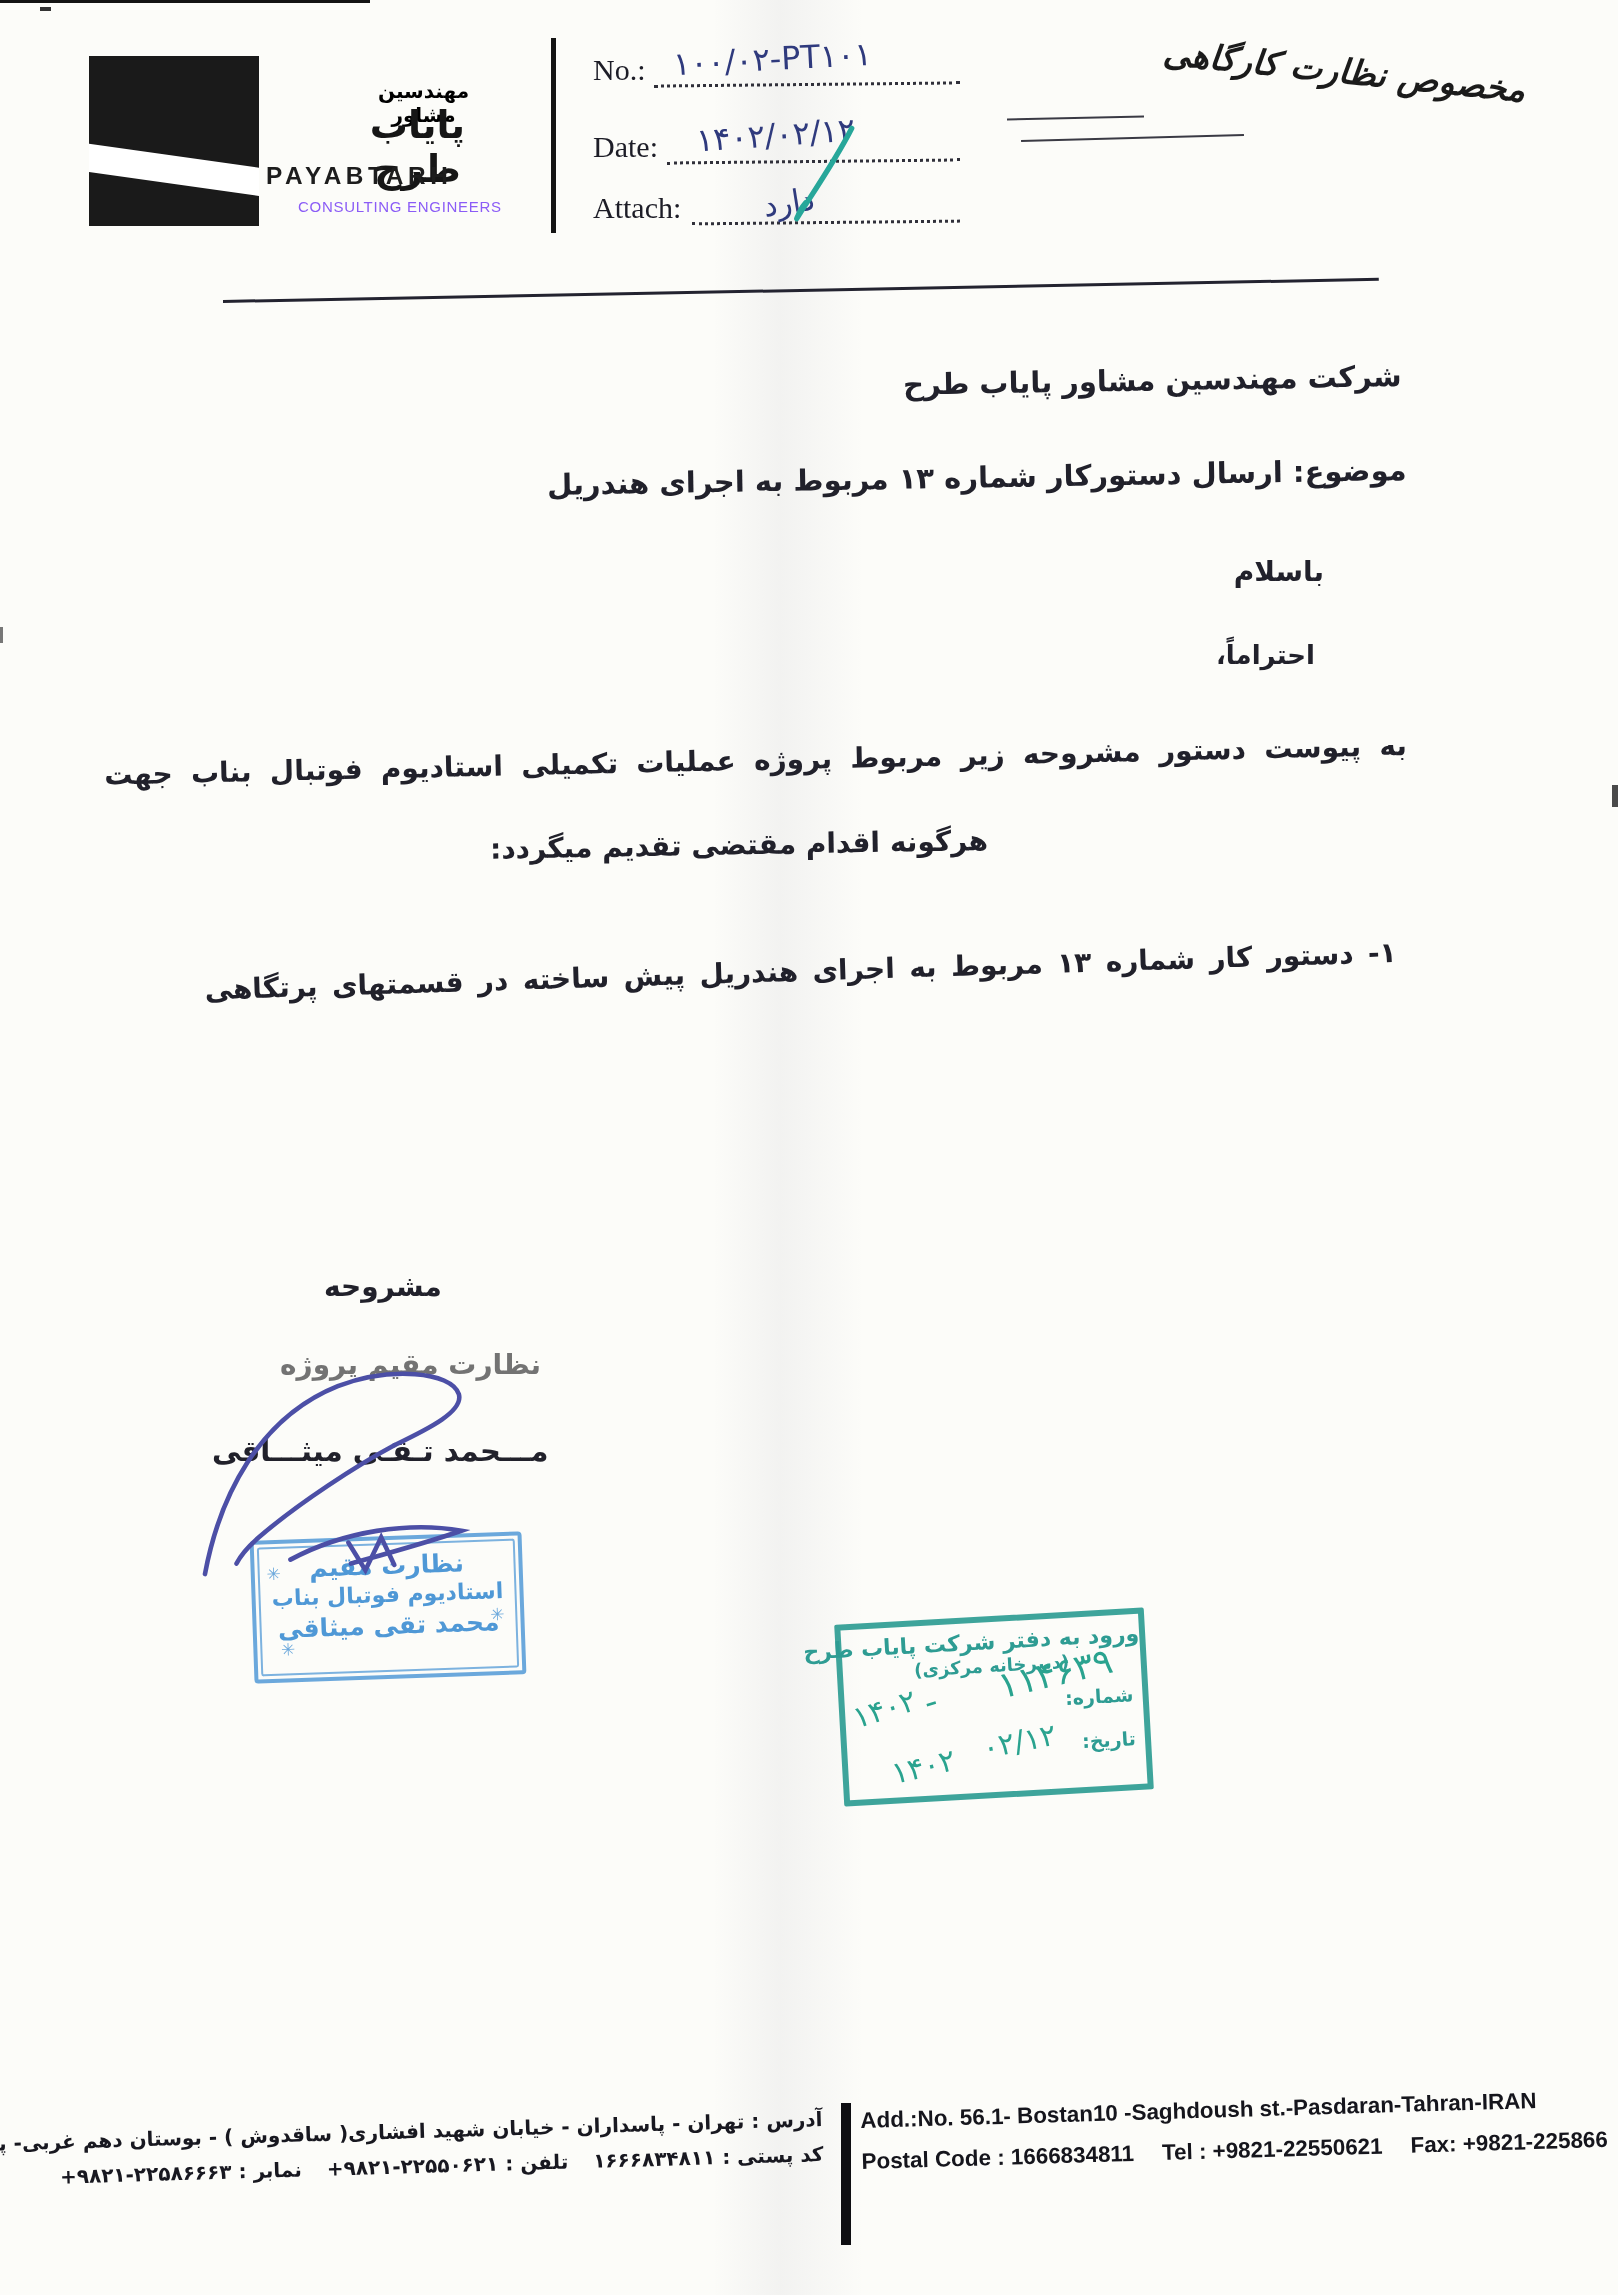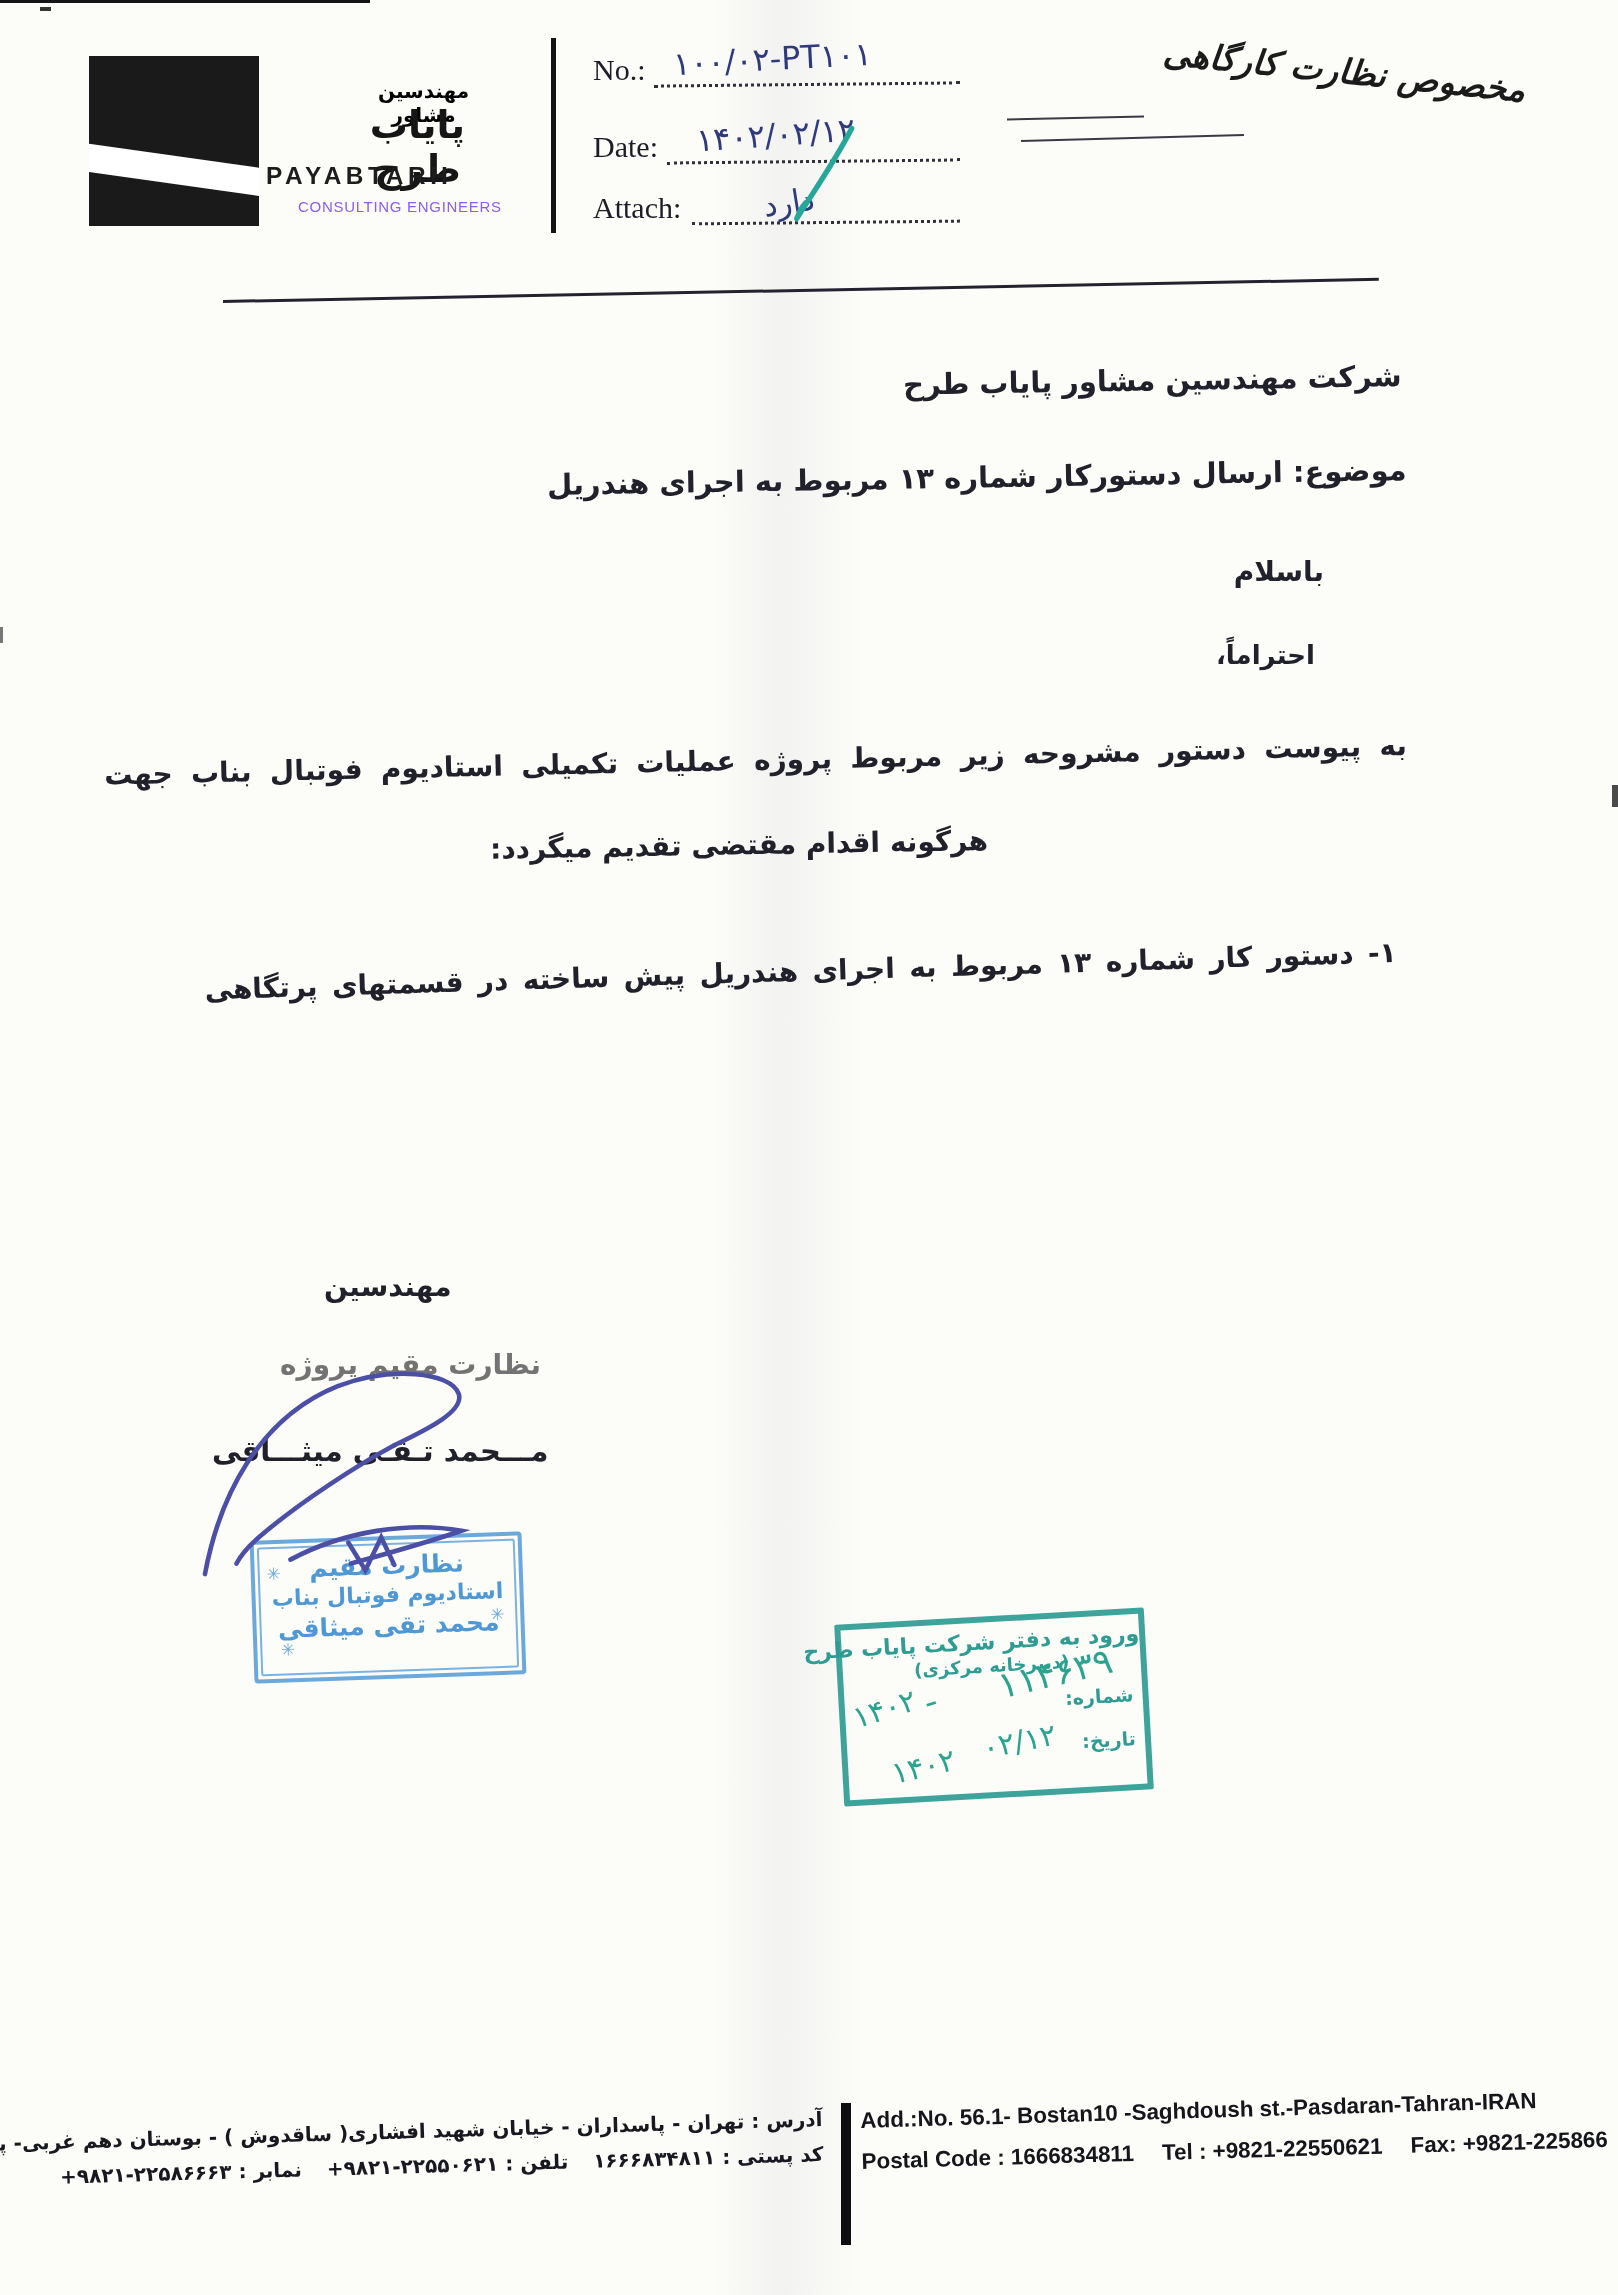--- a/index.html
+++ b/index.html
@@ -159,21 +159,21 @@
   <div class="separator"></div>
 
   <div class="bline b-recipient">شرکت مهندسین مشاور پایاب طرح</div>
   <div class="bline b-subject">موضوع: ارسال دستورکار شماره ۱۳ مربوط به اجرای هندریل</div>
   <div class="bline b-salutation">باسلام</div>
   <div class="bline b-opening">احتراماً،</div>
   <div class="bline b-para1">به پیوست دستور مشروحه زیر مربوط پروژه عملیات تکمیلی استادیوم فوتبال بناب جهت</div>
   <div class="bline b-para2">هرگونه اقدام مقتضی تقدیم میگردد:</div>
   <div class="bline b-item1">۱- دستور کار شماره ۱۳ مربوط به اجرای هندریل پیش ساخته در قسمتهای پرتگاهی</div>
 
-  <div class="c-thanks">مهندسین</div>
+  <div class="c-thanks">مشروحه</div>
   <div class="c-role">نظارت مقیم پروژه</div>
   <div class="c-name">مـــحمد تـقـی میثـــاقی</div>
 
   <svg class="sig-svg" width="283" height="217" viewBox="0 0 430 330">
     <g fill="none" stroke="#4c4fa6" stroke-width="7" stroke-linecap="round">
       <path d="M 18 318 C 40 200, 100 80, 220 32 C 300 2, 392 10, 404 44 C 412 70, 360 96, 306 122"></path>
       <path d="M 306 122 C 250 152, 160 210, 100 262 C 84 276, 72 290, 66 302"></path>
       <path d="M 148 296 C 230 252, 330 238, 408 252 C 356 270, 290 288, 240 302"></path>
       <path d="M 236 270 L 262 312 L 286 262 L 306 304"></path>
     </g>

